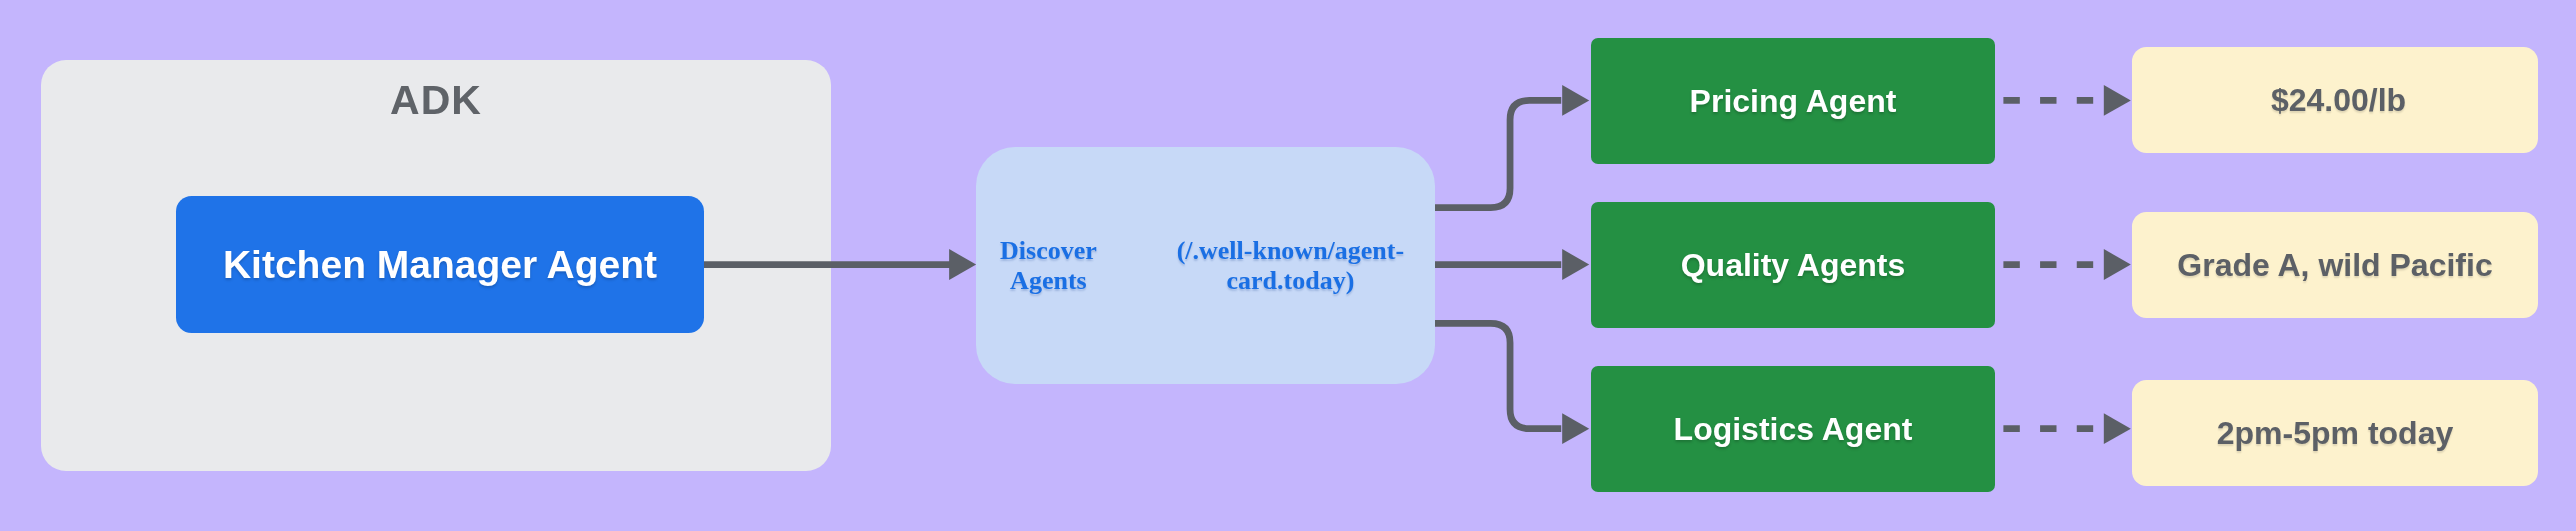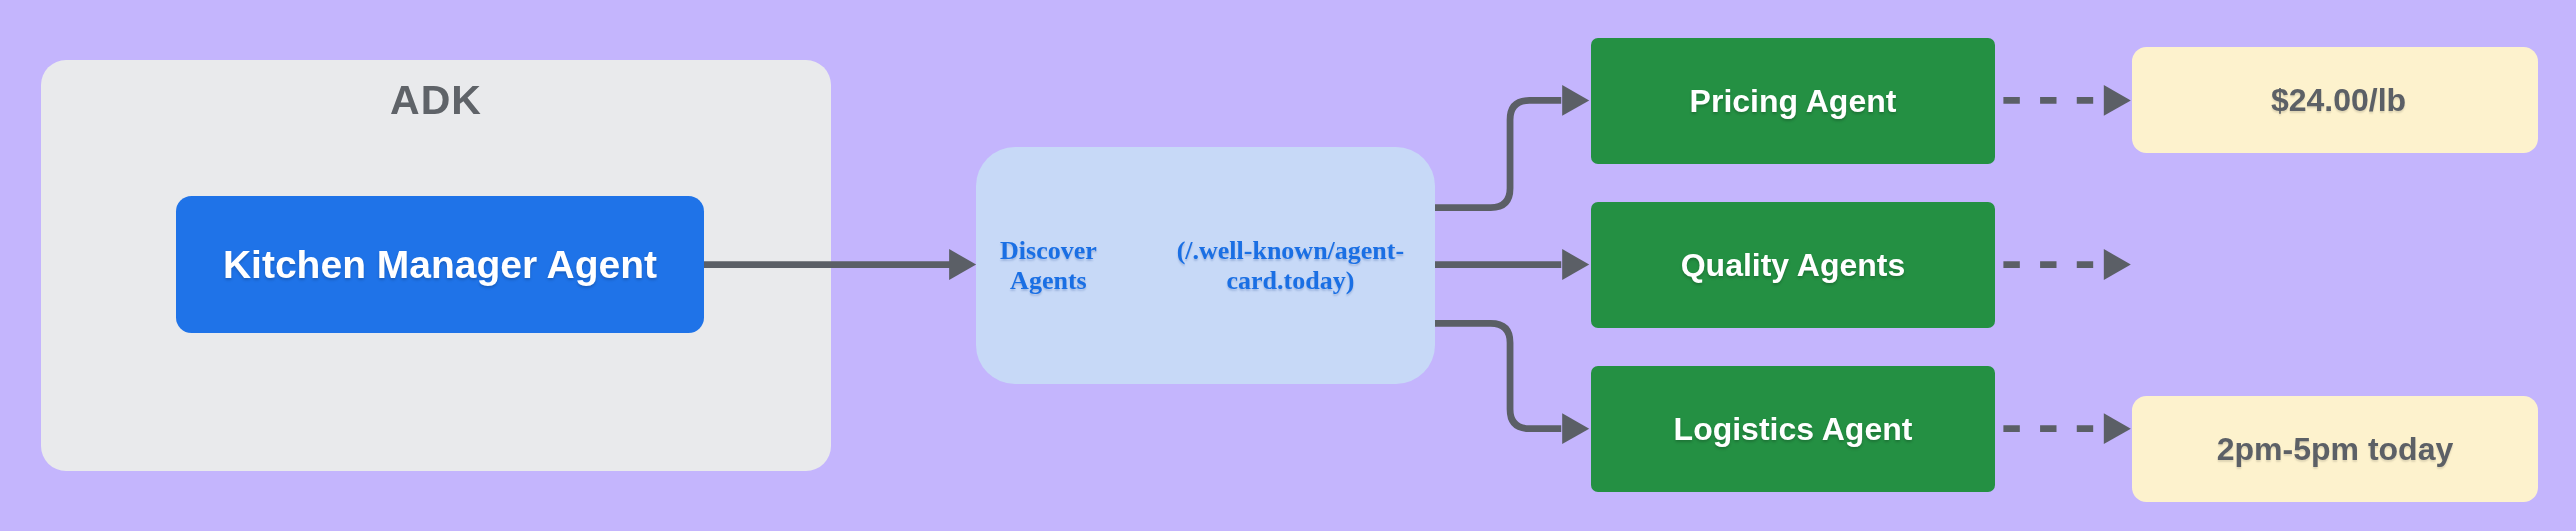--- a/index.html
+++ b/index.html
@@ -103,21 +103,21 @@
     height: 106px;
     background: #fdf2cd;
     border-radius: 14.5px;
     color: #5c6066;
     font-size: 32px;
     font-weight: bold;
     text-shadow: 0 1.9px 1.9px rgba(0,0,0,0.12);
   }
   .result-pricing   { top: 47px; padding-left: 7px;  }
   .result-quality   { top: 212px; }
-  .result-logistics { top: 396px; }
+  .result-logistics { top: 380px; }
 </style>
 </head>
 <body>
 
 <div class="canvas">
 
   <svg class="connectors" width="2576" height="531" viewBox="0 0 2666 550">
     <g stroke="#5b5f66" stroke-width="7" fill="none">
 
       <path d="M720 274 H984"></path>
@@ -151,16 +151,17 @@
   <div class="node discover-node">
     <div>Discover Agents</div>
     <div>(/.well-known/agent-card.today)</div>
   </div>
 
   <div class="node agent-node agent-pricing">Pricing Agent</div>
   <div class="node agent-node agent-quality">Quality Agents</div>
   <div class="node agent-node agent-logistics">Logistics Agent</div>
 
   <div class="node result-node result-pricing">$24.00/lb</div>
+  <div class="node result-node result-quality">Grade A, wild Pacific</div>
   <div class="node result-node result-logistics">2pm-5pm today</div>
 
 </div>
 
 
 </body></html>

